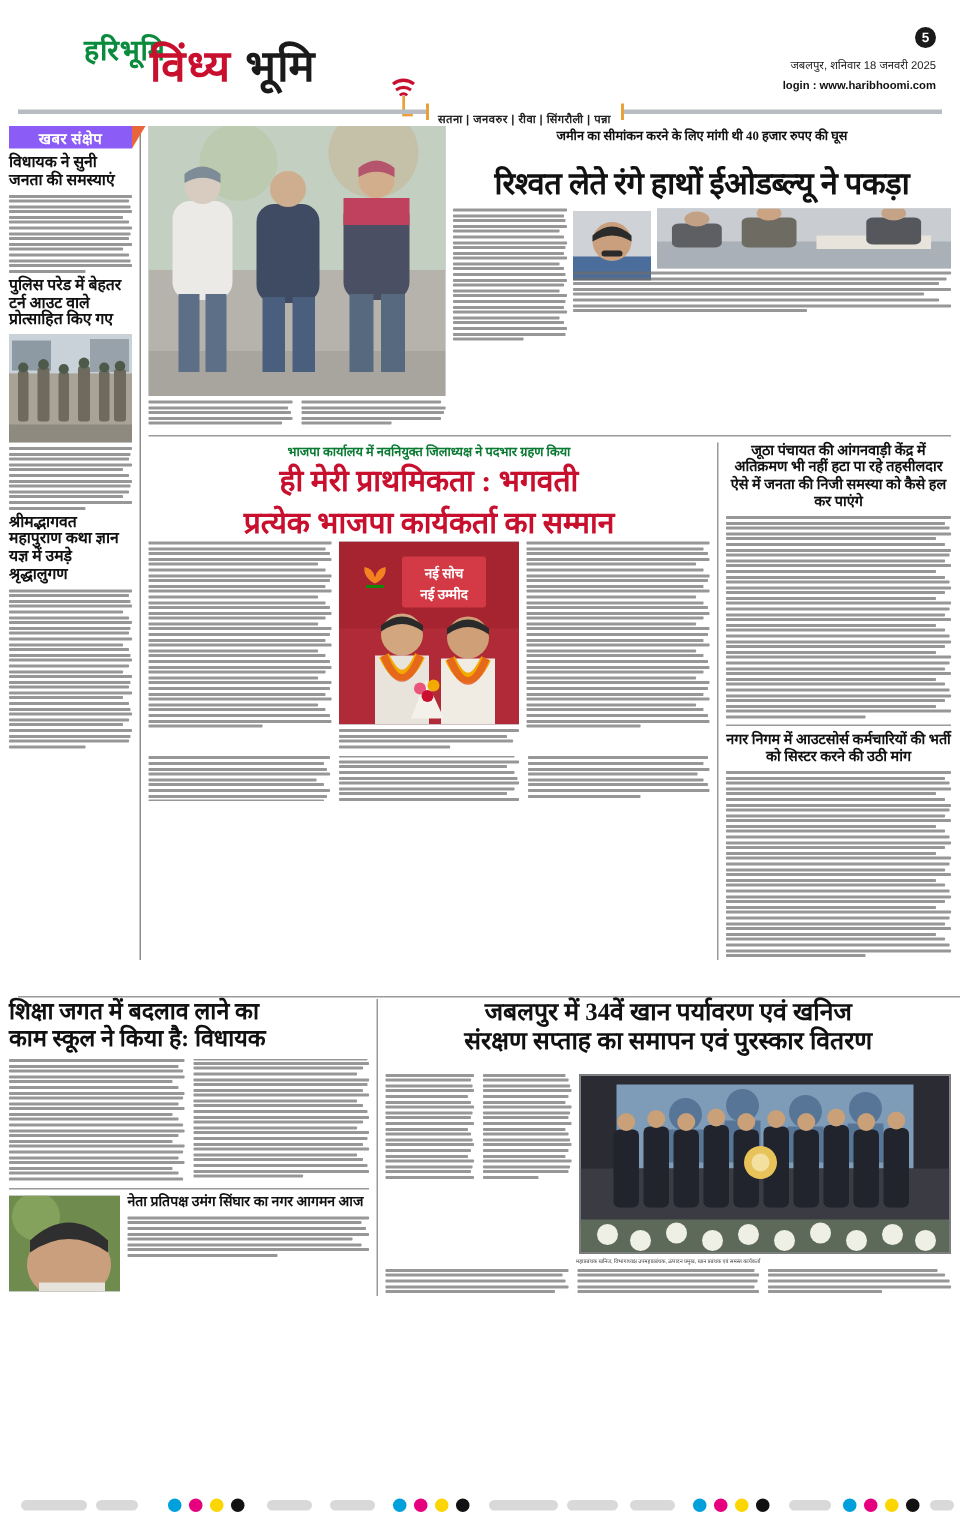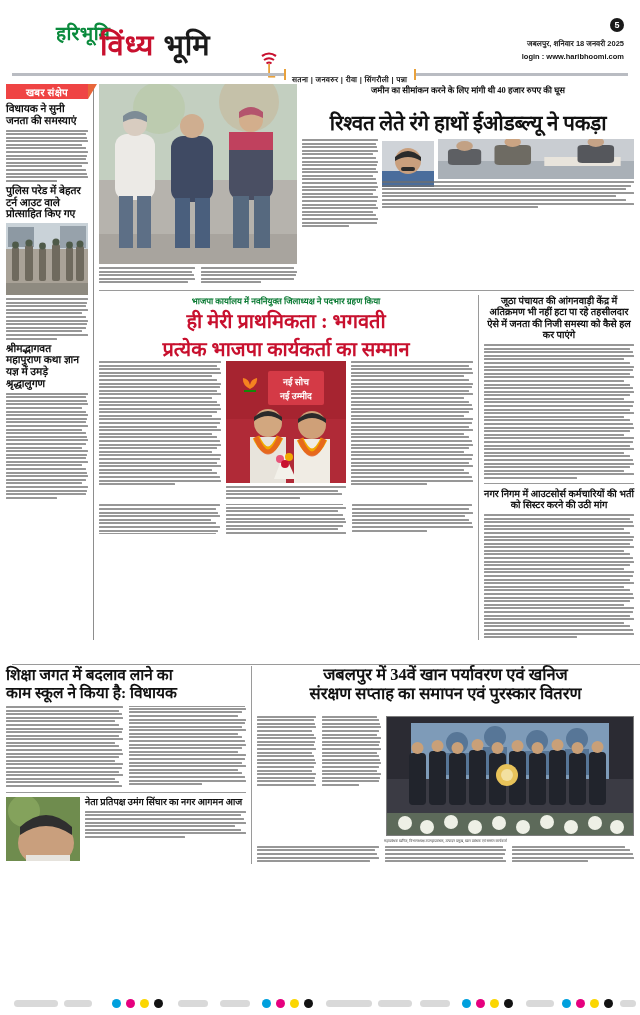--- a/index.html
+++ b/index.html
@@ -27,21 +27,21 @@
   }
   .brand-main .blk { color:#1a1a1a; }
   .page-no {
     position:absolute; right: 10px; top: 6px;
     width: 14px; height: 14px; border-radius: 50%;
     background:#1a1a1a; color:#fff; font-size: 9px; font-weight:700;
     display:flex; align-items:center; justify-content:center;
   }
   .dateline {
     position:absolute; right: 10px; top: 26px;
-    font-size: 7.5px; font-weight: 700; color:#222; text-align:left;
+    font-size: 7.5px; font-weight: 400; color:#222; text-align:left;
   }
   .loginline {
     position:absolute; right: 10px; top: 40px;
     font-size: 7.5px; font-weight: 700; color:#111; text-align:center;
   }
   .mast-rule { position:absolute; left:6px; right:6px; top:60px; height:5px; }
   .mast-rule .bar { position:absolute; top:1px; height:3px; background:#b9bcc2; }
   .mast-rule .b1 { left:0; width:272px; }
   .mast-rule .b2 { left:404px; right:0; }
   .mast-rule .tick { position:absolute; top:-3px; width:2px; height:11px; background:#e9a13b; }
@@ -80,21 +80,21 @@
   .tx i { display:block; height:2px; background:#6f6f6f; margin-bottom:1.6px; border-radius:.5px; opacity:.72; }
   .tx i.s1{width:100%} .tx i.s2{width:97%} .tx i.s3{width:99%}
   .tx i.s4{width:93%} .tx i.s5{width:62%}
 
   
   .layout { display:flex; gap:5px; }
   .rail { width: 82px; flex:0 0 82px; }
   .rail-sep { width:1px; background:#8d8d8d; flex:0 0 1px; }
   .khabar {
     position:relative; height:15px; margin-bottom:4px;
-    background:#ef4444; display:flex; align-items:center; justify-content:center;
+    background:#8b5cf6; display:flex; align-items:center; justify-content:center;
   }
   .khabar span {
     font-family:"Liberation Serif",serif; font-weight:700;
     color:#fff; font-size:10px; letter-spacing:.3px;
   }
   .khabar:after{
     content:""; position:absolute; right:-9px; top:0;
     border-top:15px solid #e8663a; border-right:9px solid transparent;
   }
   .rail h3 {

